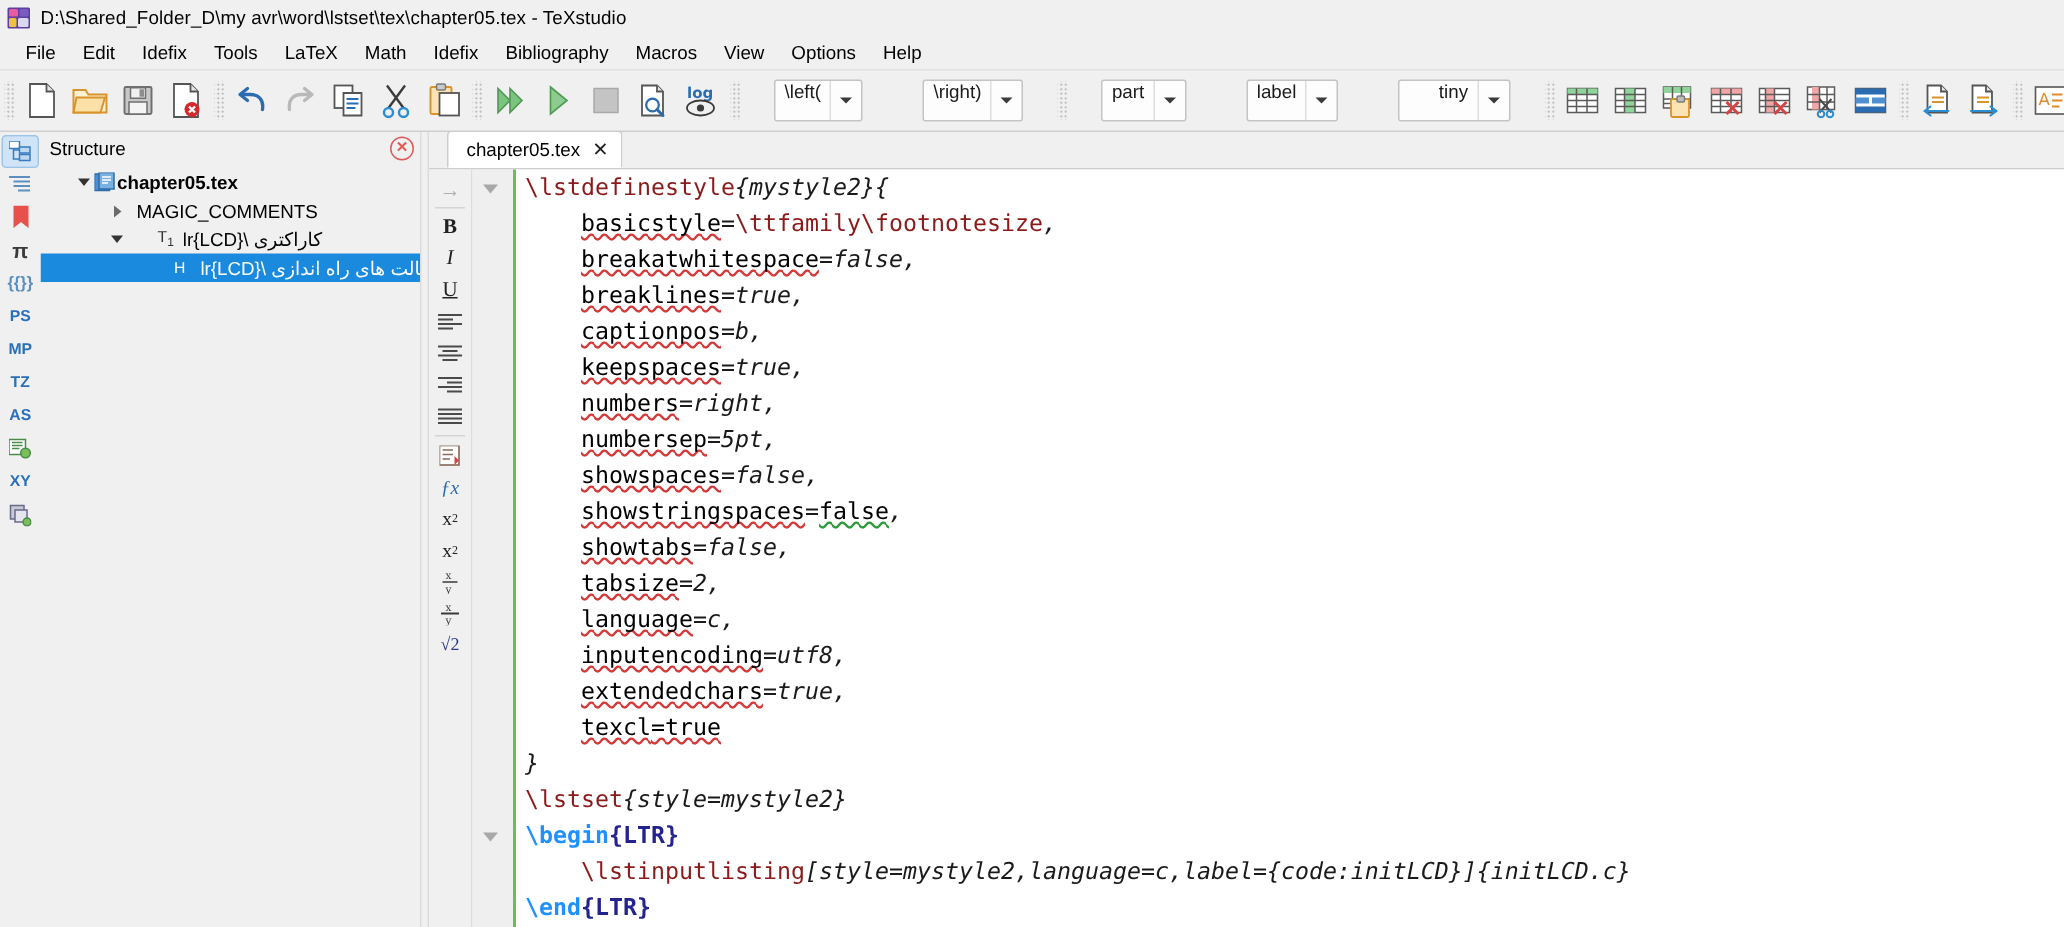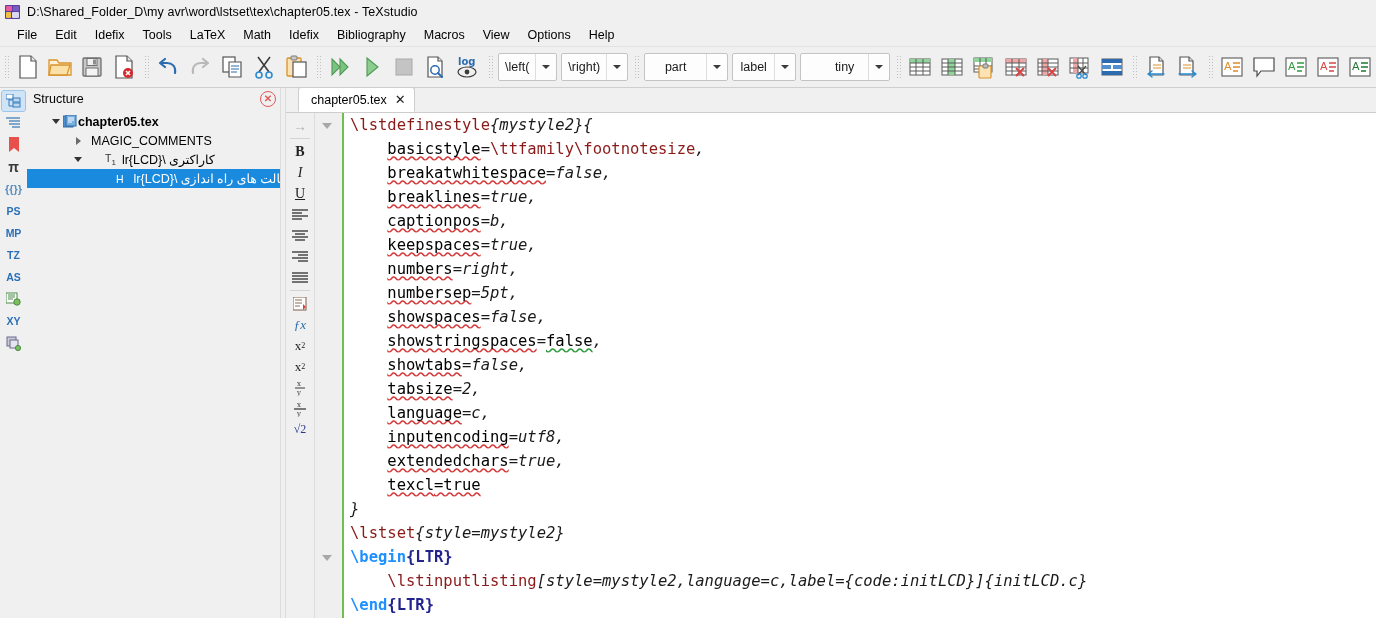--- a/index.html
+++ b/index.html
@@ -25,21 +25,21 @@
   
   .toolbar{height:40px;background:#f0f0f0;border-top:1px solid #e2e2e2;border-bottom:1px solid #cfcfcf;
            display:flex;align-items:center;flex:0 0 40px;}
   .grip{width:7px;height:26px;margin:0 2px 0 3px;flex:0 0 7px;
         background-image:radial-gradient(#b6b6b6 38%, transparent 40%);
         background-size:3px 3px;background-position:1px 1px;opacity:.85;}
   .tbtn{width:32px;height:32px;display:flex;align-items:center;justify-content:center;border-radius:2px;flex:0 0 32px;}
   .tbtn svg{display:block;}
 
   
-  .combo{height:26px;display:flex;align-items:center;background:#fdfdfd;border:1px solid #c4c4c4;border-radius:2px;margin:0 2px;}
+  .combo{height:26px;display:flex;background:#fdfdfd;border:1px solid #c4c4c4;border-radius:2px;margin:0 20px;}
   .combo .cval{flex:1;text-align:center;font-size:12.5px;padding:0 6px;color:#1a1a1a;white-space:nowrap;}
   .combo .carrow{width:20px;display:flex;align-items:center;justify-content:center;border-left:1px solid #dedede;height:100%;}
   .combo.w-left{width:72px;}
   .combo.w-right{width:72px;}
   .combo.w-part{width:116px;}
   .combo.w-label{width:88px;}
   .combo.w-size{width:96px;padding-left:20px;}
   .caret{width:0;height:0;border-left:4px solid transparent;border-right:4px solid transparent;border-top:4px solid #3a3a3a;}
 
   

